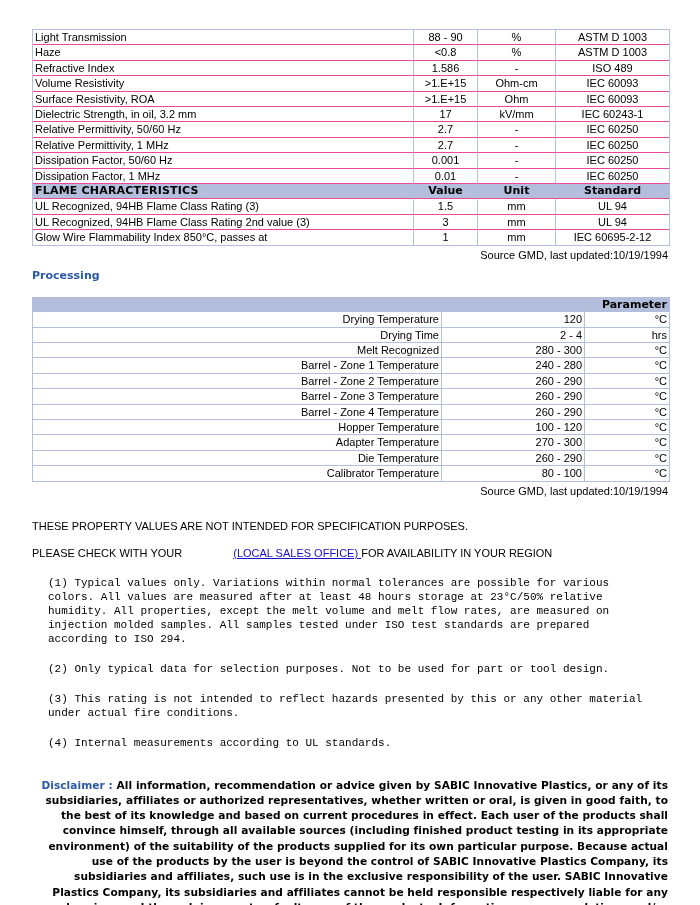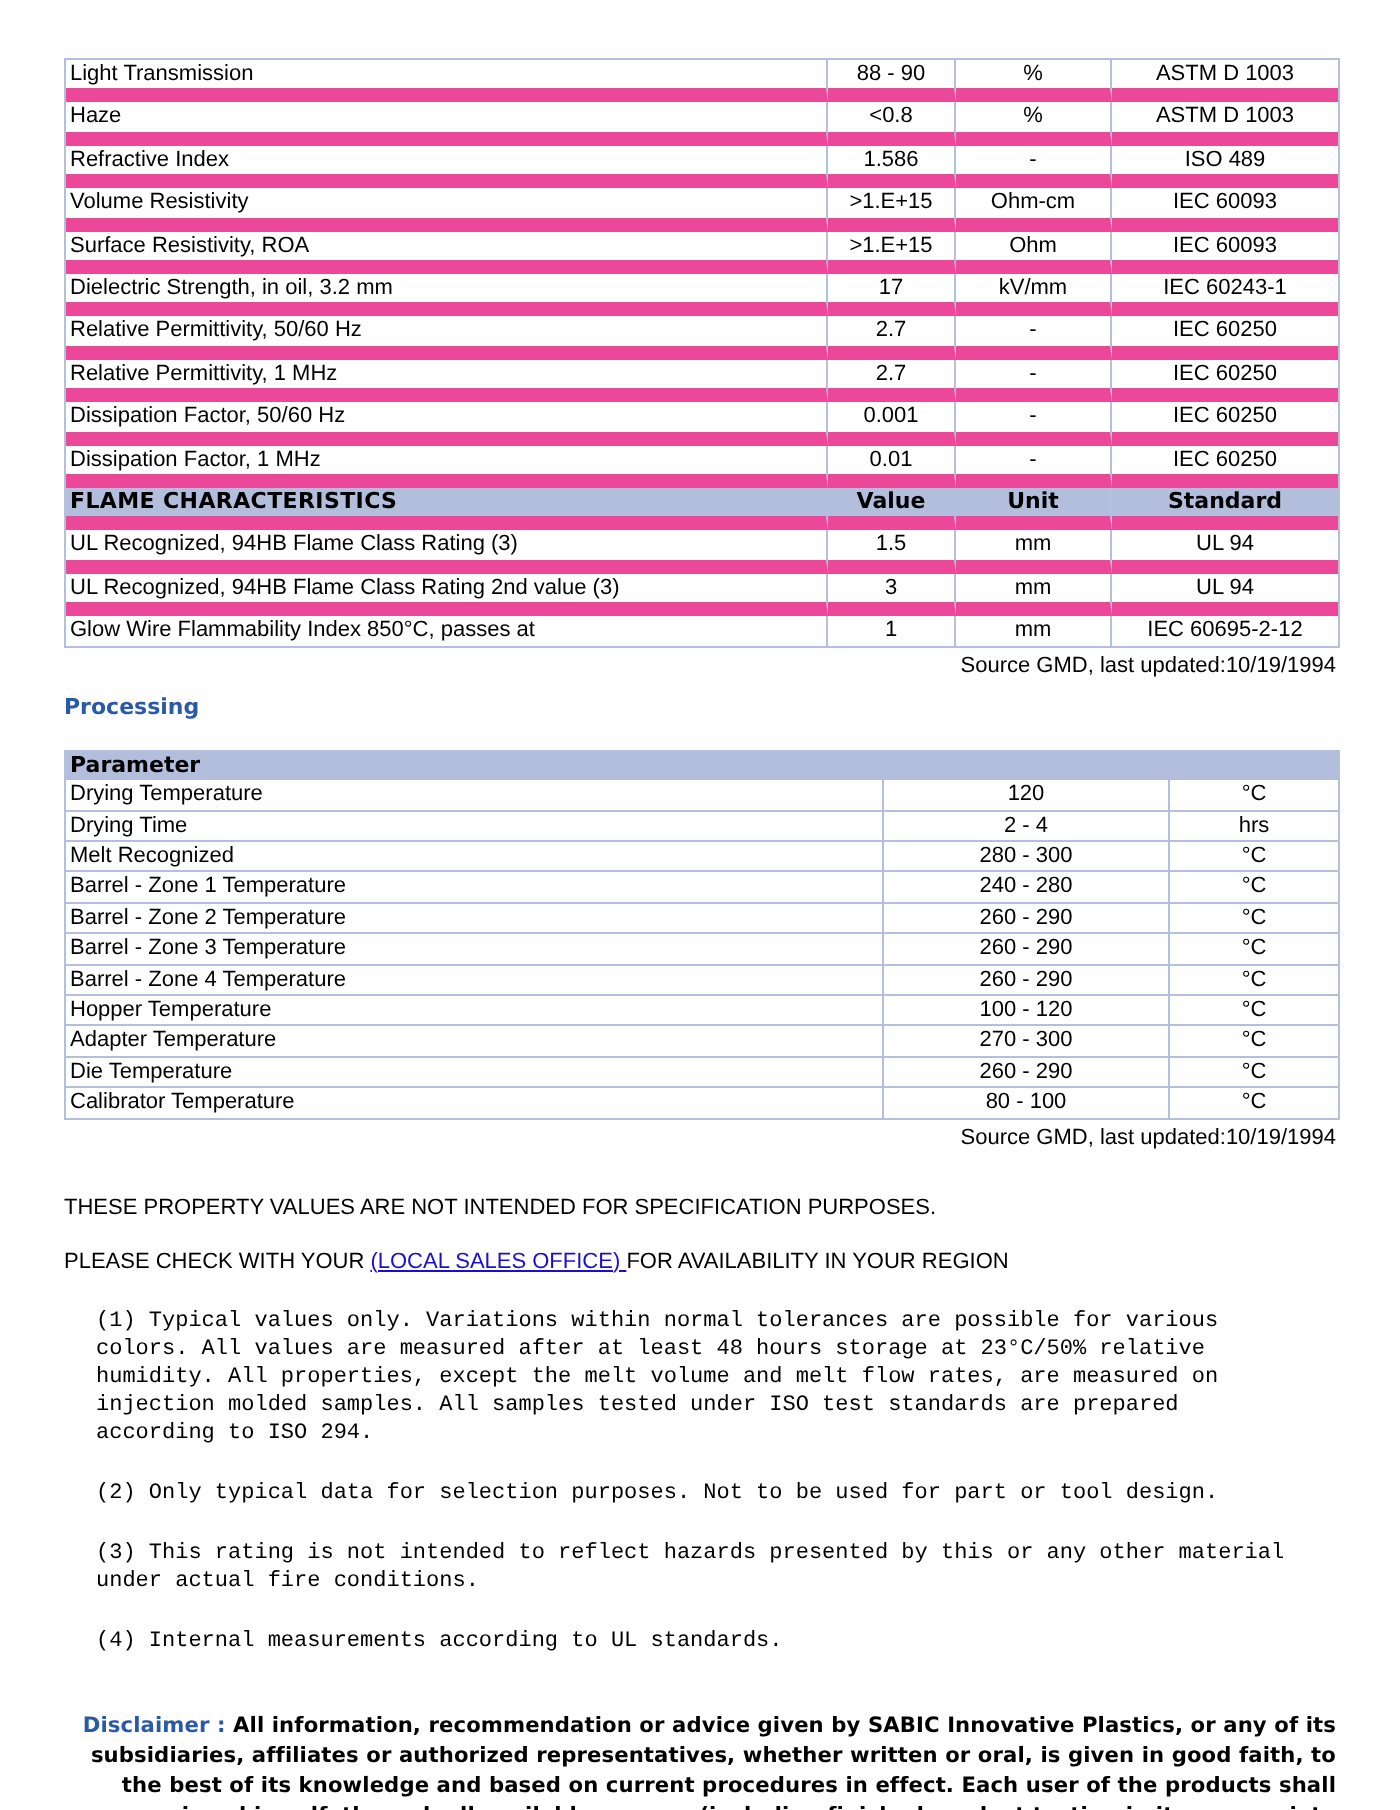--- a/index.html
+++ b/index.html
@@ -1,36 +1,36 @@
 <!DOCTYPE html>
 <html><head>
 <meta charset="utf-8">
 <style>
   html, body { margin:0; padding:0; background:#ffffff; }
   body { width:700px; height:905px; position:relative; font-family:"Liberation Sans", sans-serif; color:#000; overflow:hidden; }
   .wrap { position:absolute; left:32px; top:29px; width:636px; }
   table { border-collapse:separate; border-spacing:0; width:636px; table-layout:fixed; }
   table.props { border:1px solid #b4bfdc; border-top:1px solid #b4bfdc; }
-  table.props td { border-right:1px solid #b4bfdc; border-bottom:7px solid #ec4899; font-size:11px; height:14.4px; padding:0 2px; line-height:14.4px; white-space:nowrap; overflow:hidden; }
+  table.props td { border-right:1px solid #b4bfdc; border-bottom:1px solid #ec4899; font-size:11px; height:14.4px; padding:0 2px; line-height:14.4px; white-space:nowrap; overflow:hidden; }
   table.props td:last-child { border-right:none; }
   table.props tr:last-child td { border-bottom:none; }
   td.c { text-align:center; }
   tr.hdr td { background:#b3bedc; font-weight:bold; font-family:"DejaVu Sans", sans-serif; font-size:11px; }
   tr.hdr td.name { letter-spacing:0.2px; }
   .source { text-align:right; font-size:11px; height:16px; line-height:16px; margin-top:1px; padding-right:0; }
   .section-title { color:#2a59a6; font-weight:bold; font-family:"DejaVu Sans", sans-serif; font-size:11px; margin-top:5px; height:15px; line-height:15px; }
   table.proc { border:1px solid #b4bfdc; margin-top:14px; }
-  table.proc td { border-right:1px solid #b4bfdc; border-bottom:1px solid #b4bfdc; font-size:11px; height:14.4px; line-height:14.4px; padding:0 2px; white-space:nowrap; overflow:hidden; }
+  table.proc td { border-right:1px solid #b4bfdc; border-bottom:1px solid #b4bfdc; font-size:11px; height:14.4px; line-height:14.4px; padding:0 2px; white-space:nowrap; overflow:hidden;text-align:right; }
   table.proc td:last-child { border-right:none; }
   table.proc tr:last-child td { border-bottom:none; }
   table.proc tr.hdr td { border-right:none; border-bottom:none; }
   .note { font-size:11px; line-height:14px; }
   .spec { margin-top:20px; }
   .check { margin-top:13px; }
-  .check a { color:#1a0dcc; text-decoration:underline; }
+  .check a { color:#1a0dcc; text-decoration:underline;margin-left:48px; }
   .footnotes { margin-top:13px; }
   .footnotes p { margin:16px;font-family:Liberation Mono, monospace; }
   .disclaimer { margin-top:28px; font-family:"DejaVu Sans", sans-serif; font-weight:bold; font-size:10.6px; line-height:15.3px; letter-spacing:0.05px;text-align:right; }
   .disclaimer .lbl { color:#2a59a6; }
 </style>
 </head>
 <body>
 
 <div class="wrap">
 

